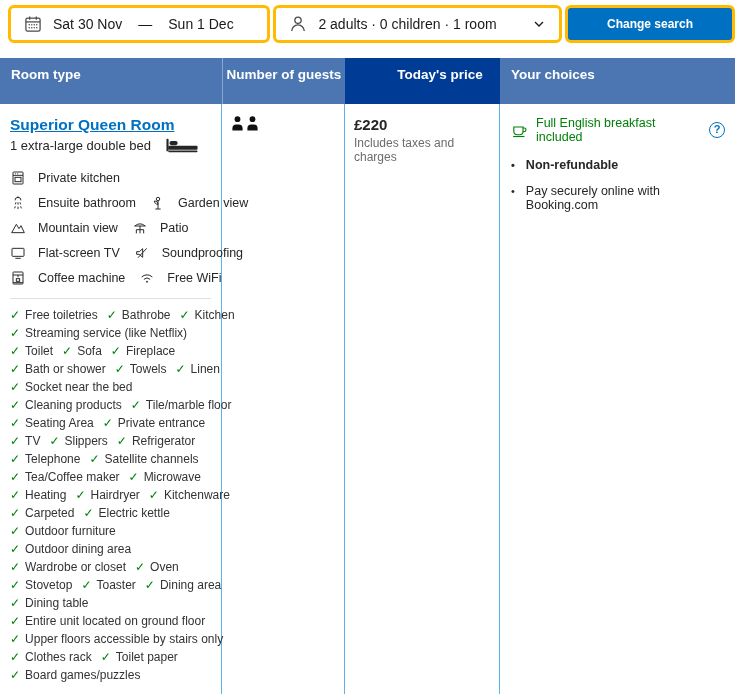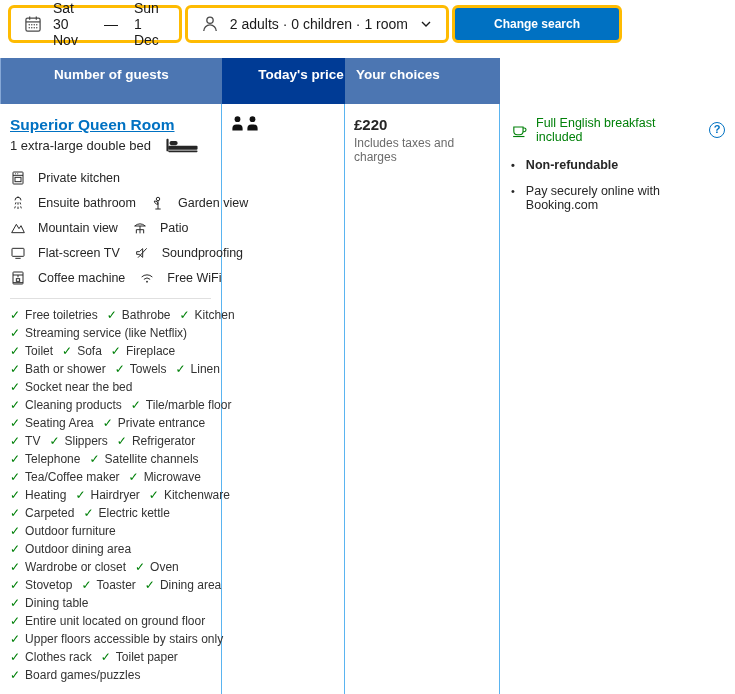--- a/index.html
+++ b/index.html
@@ -4,21 +4,21 @@
 <style>
   :root{
     --yellow:#febb02; --btn-blue:#0071c2; --hdr-blue:#4c76b2; --hdr-navy:#003b95;
     --cell-border:#5ab4f0; --green:#008009; --text:#262626; --muted:#6b6b6b;
   }
   *{box-sizing:border-box; margin:0; padding:0;}
   html,body{width:735px; overflow-x:hidden;}
   body{font-family:"Liberation Sans", sans-serif; color:var(--text); background:#fff;}
 
   
-  .search-bar{display:flex; align-items:flex-start; padding:5px 0 0 8px; height:58px; width:622px;}
+  .search-bar{display:flex; align-items:flex-start; padding:5px 0 0 8px; height:58px; width:735px;}
   .sb-box{background:#fff; border:3px solid var(--yellow); border-radius:6px; height:38px;
           display:flex; align-items:center; font-size:14px; color:#1a1a1a;}
   .date-field{width:296px; padding:0 12px; gap:10px; cursor:pointer;}
   .date-sep{margin:0 6px; color:#1a1a1a;}
   .occ-field{width:326px; margin-left:3px; padding:0 12px; gap:10px; cursor:pointer;}
   .occ-label{white-space:nowrap;}
   .chev{margin-left:auto; display:flex; align-items:center; color:#1a1a1a;}
   .change-btn{margin-left:3px; height:38px; min-width:170px; background:var(--btn-blue);
           border:3px solid var(--yellow); border-radius:6px; color:#fff; font-weight:bold;
           font-size:12px; font-family:"Liberation Sans",sans-serif; cursor:pointer; padding:0 20px; white-space:nowrap;}
@@ -116,20 +116,21 @@
         <polyline points="6 9 12 15 18 9"></polyline>
       </svg>
     </span>
   </div>
 
   <button class="change-btn">Change search</button>
 </div>
 
 <div class="room-table">
   <div class="thead">
+    <div class="th th-room">Room type</div>
     <div class="th th-guests">Number of guests</div>
     <div class="th th-price">Today's price</div>
     <div class="th th-choices">Your choices</div>
   </div>
 
   <div class="trow">
 
     <div class="td td-room">
       <a class="room-name">Superior Queen Room</a>
       <div class="bed-line">

